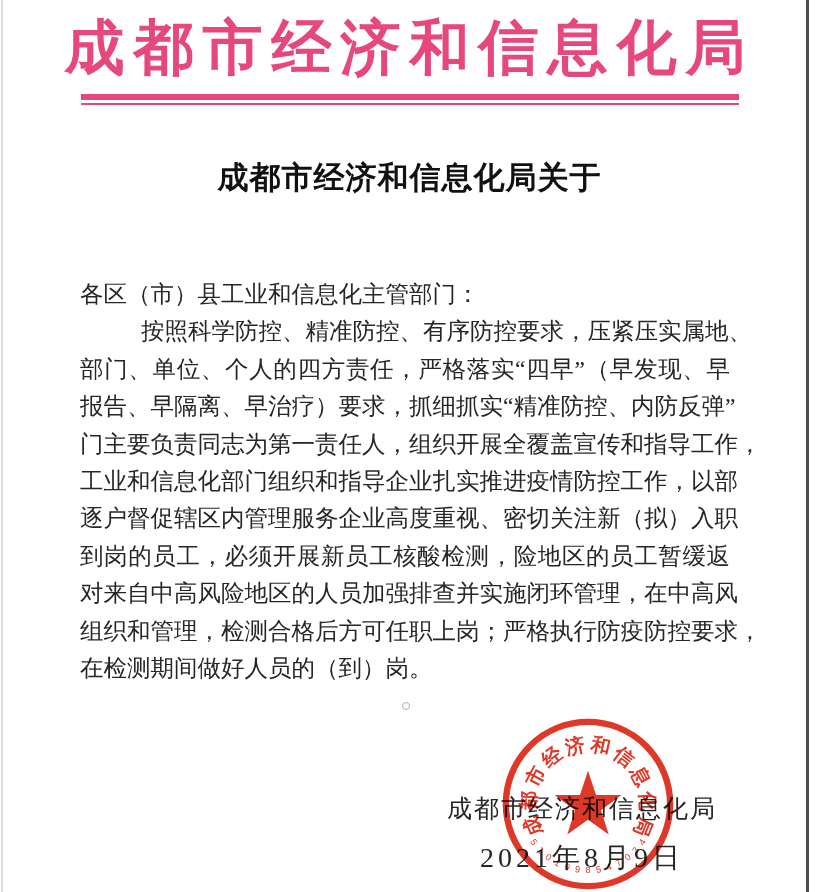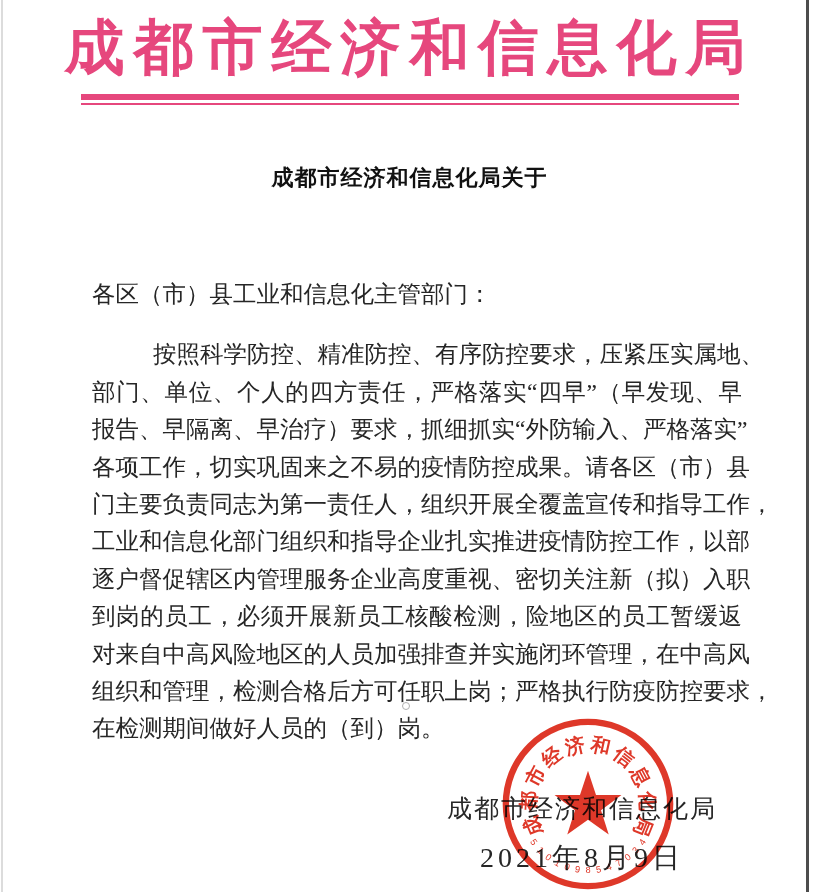--- a/index.html
+++ b/index.html
@@ -50,37 +50,37 @@
     width: 658px; height: 2px;
     margin: 3px auto 0;
     background: var(--accent, #e6477d);
   }
 
   
   .doc-title {
     position: absolute; top: 155px; left: 0; width: 100%;
     text-align: center;
     font-weight: bold;
-    font-size: 22px;
+    font-size: 31px;
     line-height: 46px;
     color: #111;
     letter-spacing: 1px;
   }
 
   
   .body-text {
-    position: absolute; left: 92px; top: 276px;
+    position: absolute; left: 80px; top: 276px;
     width: 650px;
     font-size: 23.5px;
     line-height: 37.4px;
     color: #262626;
   }
   .body-line { white-space: nowrap; }
   .body-line.justify { text-align: justify; text-align-last: justify; }
-  .body-line.indent { text-indent: 2.6em; margin-top: 23px; }
+  .body-line.indent { text-indent: 2.6em; }
 
   
   .signature-block {
     position: absolute; top: 792px; right: 102px;
     text-align: center;
     color: #262626;
   }
   .signature-agency { font-size: 25px; letter-spacing: 2px; }
   .signature-date { margin-top: 14px; font-size: 28px; letter-spacing: 4px; }
 
@@ -124,22 +124,21 @@
   </div>
 
   <div class="doc-title">
     <div>成都市经济和信息化局关于</div>
   </div>
 
   <div class="body-text">
       <div class="body-line">各区（市）县工业和信息化主管部门：</div>
       <div class="body-line justify indent">按照科学防控、精准防控、有序防控要求，压紧压实属地、</div>
       <div class="body-line justify">部门、单位、个人的四方责任，严格落实“四早”（早发现、早</div>
-      <div class="body-line justify">报告、早隔离、早治疗）要求，抓细抓实“外防输入、严格落实”</div>
-      <div class="body-line justify">各项工作，切实巩固来之不易的疫情防控成果。请各区（市）县</div>
+      <div class="body-line justify">报告、早隔离、早治疗）要求，抓细抓实“精准防控、内防反弹”</div>
       <div class="body-line justify">门主要负责同志为第一责任人，组织开展全覆盖宣传和指导工作，</div>
       <div class="body-line justify">工业和信息化部门组织和指导企业扎实推进疫情防控工作，以部</div>
       <div class="body-line justify">逐户督促辖区内管理服务企业高度重视、密切关注新（拟）入职</div>
       <div class="body-line justify">到岗的员工，必须开展新员工核酸检测，险地区的员工暂缓返</div>
       <div class="body-line justify">对来自中高风险地区的人员加强排查并实施闭环管理，在中高风</div>
       <div class="body-line justify">组织和管理，检测合格后方可任职上岗；严格执行防疫防控要求，</div>
       <div class="body-line">在检测期间做好人员的（到）岗。</div>
     </div>
 
   <div class="signature-block">

